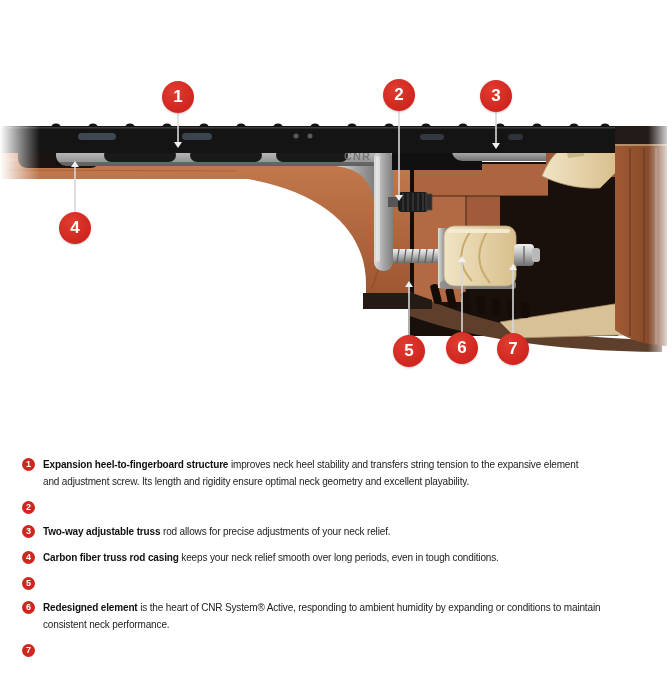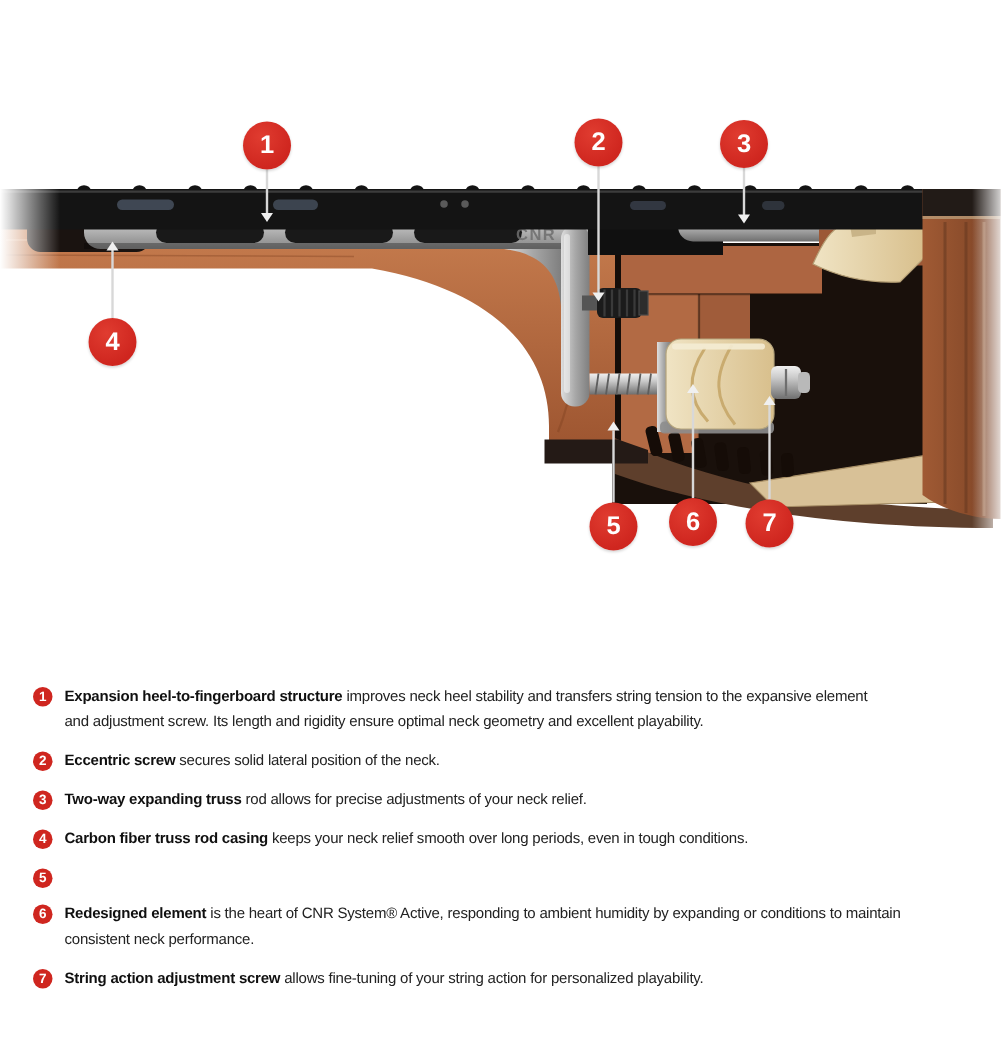--- a/index.html
+++ b/index.html
@@ -249,35 +249,33 @@
 </div>
 
 <div class="legend">
   <div class="lrow">
     <span class="lbadge">1</span>
     <p class="ltext"><b>Expansion heel-to-fingerboard structure</b><span> improves neck heel stability and transfers string tension to the expansive element
 and adjustment screw. Its length and rigidity ensure optimal neck geometry and excellent playability.</span></p>
   </div>
   <div class="lrow">
     <span class="lbadge">2</span>
-    <p class="ltext"><b>Eccentric screw</b><span> secures solid lateral position of the neck.</span></p>
   </div>
   <div class="lrow">
     <span class="lbadge">3</span>
-    <p class="ltext"><b>Two-way expanding truss</b><span> rod allows for precise adjustments of your neck relief.</span></p>
+    <p class="ltext"><b>Two-way adjustable truss</b><span> rod allows for precise adjustments of your neck relief.</span></p>
   </div>
   <div class="lrow">
     <span class="lbadge">4</span>
     <p class="ltext"><b>Carbon fiber truss rod casing</b><span> keeps your neck relief smooth over long periods, even in tough conditions.</span></p>
   </div>
   <div class="lrow">
     <span class="lbadge">5</span>
   </div>
   <div class="lrow">
     <span class="lbadge">6</span>
     <p class="ltext"><b>Redesigned element</b><span> is the heart of CNR System® Active, responding to ambient humidity by expanding or conditions to maintain
 consistent neck performance.</span></p>
   </div>
   <div class="lrow">
     <span class="lbadge">7</span>
-    <p class="ltext"><b>String action adjustment screw</b><span> allows fine-tuning of your string action for personalized playability.</span></p>
   </div>
 </div>
 
 </body></html>

